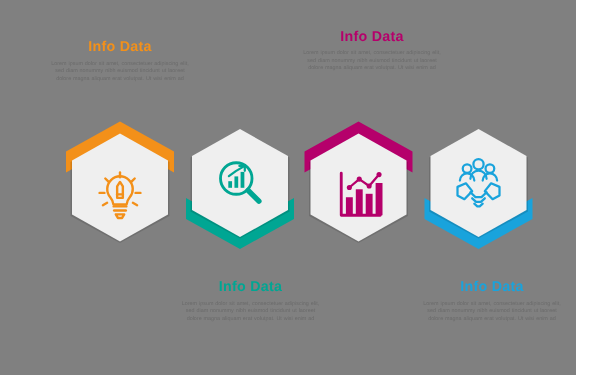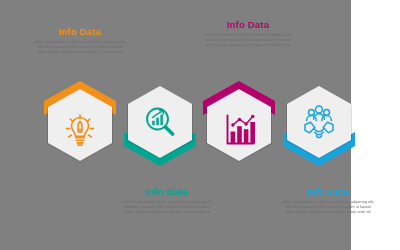--- a/index.html
+++ b/index.html
@@ -7,21 +7,21 @@
     padding: 0;
   }
   body {
     width: 400px;
     height: 250px;
     overflow: hidden;
     font-family: "Liberation Sans", sans-serif;
   }
   #infographic {
     position: relative;
-    width: 351px;
+    width: 384px;
     height: 250px;
     background: #808080;
   }
 
   
   .text-block {
     position: absolute;
     width: 108px;
     text-align: center;
   }

